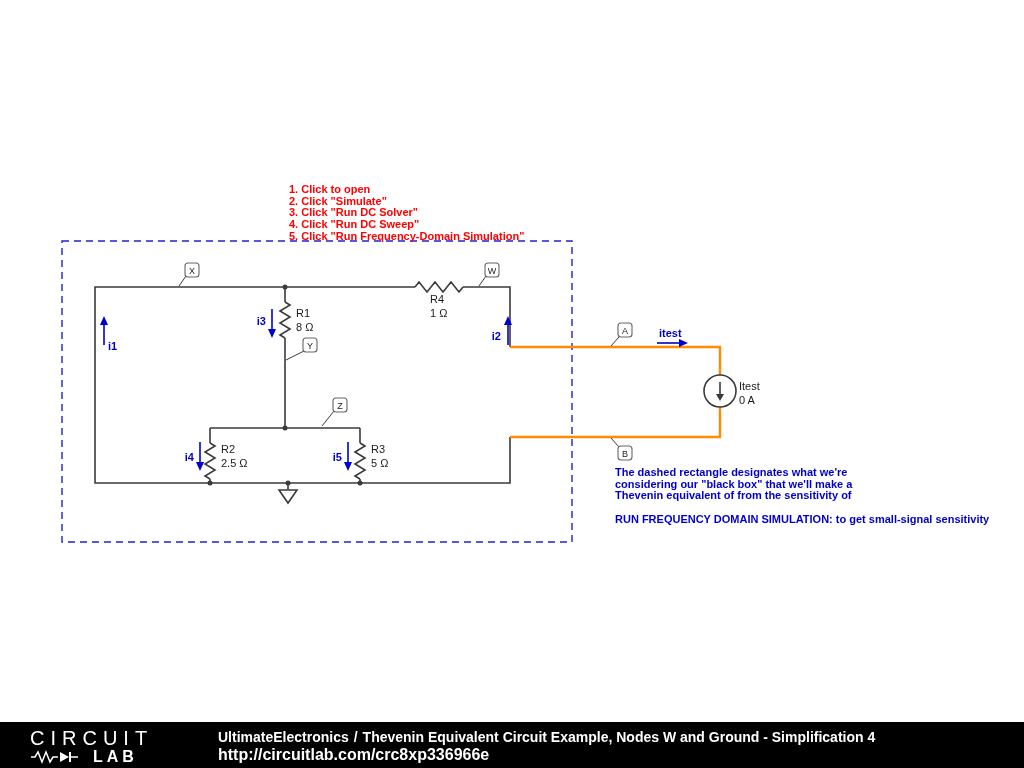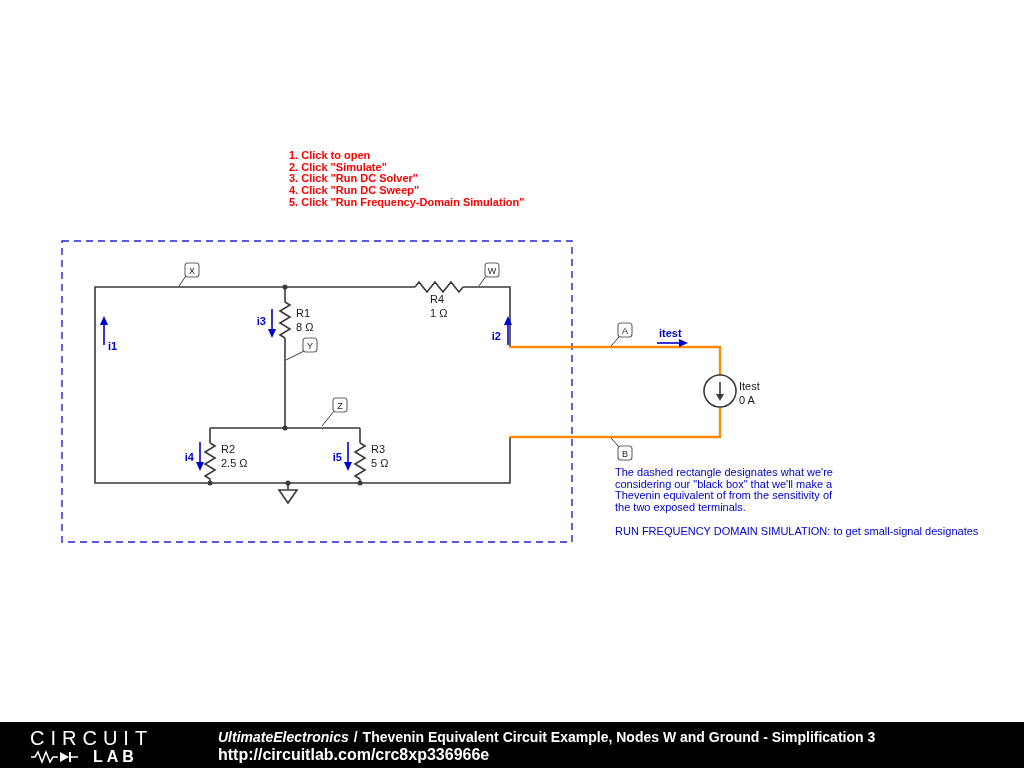--- a/index.html
+++ b/index.html
@@ -18,38 +18,38 @@
   .flag { fill:#ffffff; stroke:#666666; stroke-width:1.1; }
   .node-lbl { font-size:9px; fill:#222222; text-anchor:middle; font-family:"Liberation Sans",sans-serif; }
   .lbl { font-size:11px; fill:#1a1a1a; font-family:"Liberation Sans",sans-serif; }
   .current line { stroke:#0000cc; stroke-width:1.6; }
   .current path { fill:#0000cc; stroke:none; }
   .current text { font-size:11px; font-weight:bold; fill:#0000cc; font-family:"Liberation Sans",sans-serif; }
   .dot circle { fill:#3a3a3a; }
   .blackbox { fill:none; stroke:#2222cc; stroke-width:1.4; stroke-dasharray:7 5; }
 
   
-  .instructions { position:absolute; left:289px; top:150px; color:#ff0000;
+  .instructions { position:absolute; left:289px; top:184px; color:#ff0000;
                   font-size:11px; font-weight:bold; line-height:11.7px; }
 
   
   .note { position:absolute; left:615px; top:467px; color:#0000cc;
-          font-size:11px; font-weight:normal; line-height:11.7px; width:405px; }
+          font-size:11px; font-weight:bold; line-height:11.7px; width:405px; }
   .note .spacer { height:11.7px; }
 
   
   .footer { position:absolute; left:0; top:722px; width:1024px; height:48px;
             background:#000000; color:#ffffff; display:flex; align-items:center; }
   .logo { margin-left:30px; width:158px; display:flex; flex-direction:column; justify-content:center; }
   .logo-top { font-size:20px; letter-spacing:6px; color:#ffffff; font-weight:normal; line-height:20px; }
   .logo-bottom { display:flex; align-items:center; gap:5px; margin-top:1px; }
   .logo-lab { font-size:16px; font-weight:bold; letter-spacing:4px; color:#ffffff; line-height:16px; }
   .footer-text { margin-left:30px; display:flex; flex-direction:column; justify-content:center; }
   .footer-title { font-size:14px; font-weight:bold; line-height:18px; white-space:nowrap; }
-  .footer-title .author { font-style:italic; }
+  .footer-title .author { }
   .footer-title .sep { margin:0 5px; }
   .footer-url { font-size:16px; font-weight:bold; line-height:18px; }
 </style>
 </head>
 <body>
 
 <div class="page">
 
   <svg class="schematic-svg" width="1024" height="768" viewBox="0 0 1024 768">
 
@@ -185,39 +185,38 @@
     <div>2. Click "Simulate"</div>
     <div>3. Click "Run DC Solver"</div>
     <div>4. Click "Run DC Sweep"</div>
     <div>5. Click "Run Frequency-Domain Simulation"</div>
   </div>
 
   <div class="note">
     <div>The dashed rectangle designates what we're</div>
     <div>considering our "black box" that we'll make a</div>
     <div>Thevenin equivalent of from the sensitivity of</div>
-    <div>the two exposed terminals.</div>
     <div class="spacer"></div>
-    <div>RUN FREQUENCY DOMAIN SIMULATION: to get small-signal designates</div>
+    <div>RUN FREQUENCY DOMAIN SIMULATION: to get small-signal sensitivity</div>
   </div>
 
   <div class="footer">
     <div class="logo">
       <div class="logo-top">CIRCUIT</div>
       <div class="logo-bottom">
         <svg width="58" height="16" viewBox="0 0 58 16">
           <polyline points="1,8 5,8 8,3 12,13 16,3 20,13 23,8 28,8" fill="none" stroke="#ffffff" stroke-width="1.5"></polyline>
           <path d="M30 3 L30 13 L39 8 Z" fill="#ffffff"></path>
           <line x1="40" y1="3" x2="40" y2="13" stroke="#ffffff" stroke-width="2"></line>
           <line x1="41" y1="8" x2="48" y2="8" stroke="#ffffff" stroke-width="1.5"></line>
         </svg>
         <span class="logo-lab">LAB</span>
       </div>
     </div>
     <div class="footer-text">
       <div class="footer-title">
-        <span class="author">UltimateElectronics</span><span class="sep">/</span><span class="title">Thevenin Equivalent Circuit Example, Nodes W and Ground - Simplification 3</span>
+        <span class="author">UltimateElectronics</span><span class="sep">/</span><span class="title">Thevenin Equivalent Circuit Example, Nodes W and Ground - Simplification 4</span>
       </div>
       <div class="footer-url">http://circuitlab.com/crc8xp336966e</div>
     </div>
   </div>
 
 </div>
 
 </body></html>

